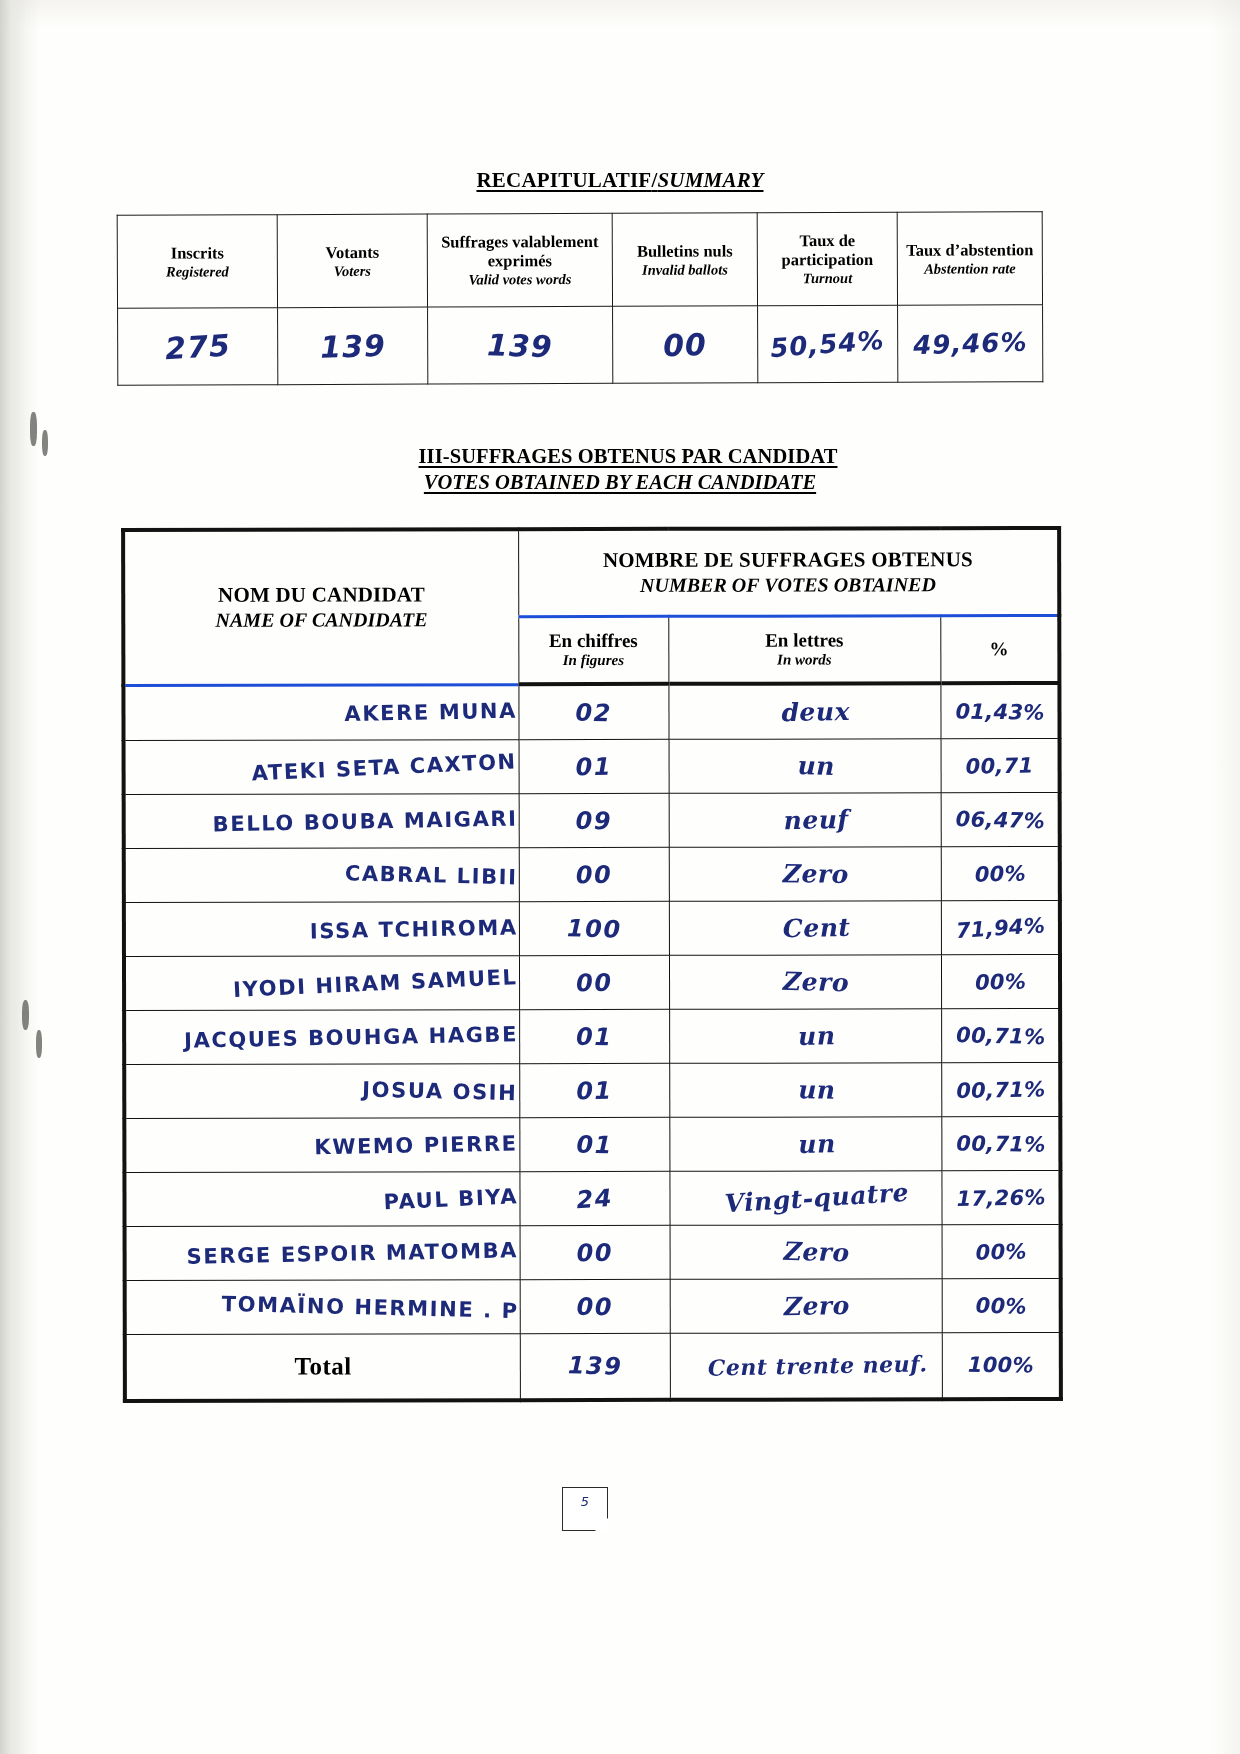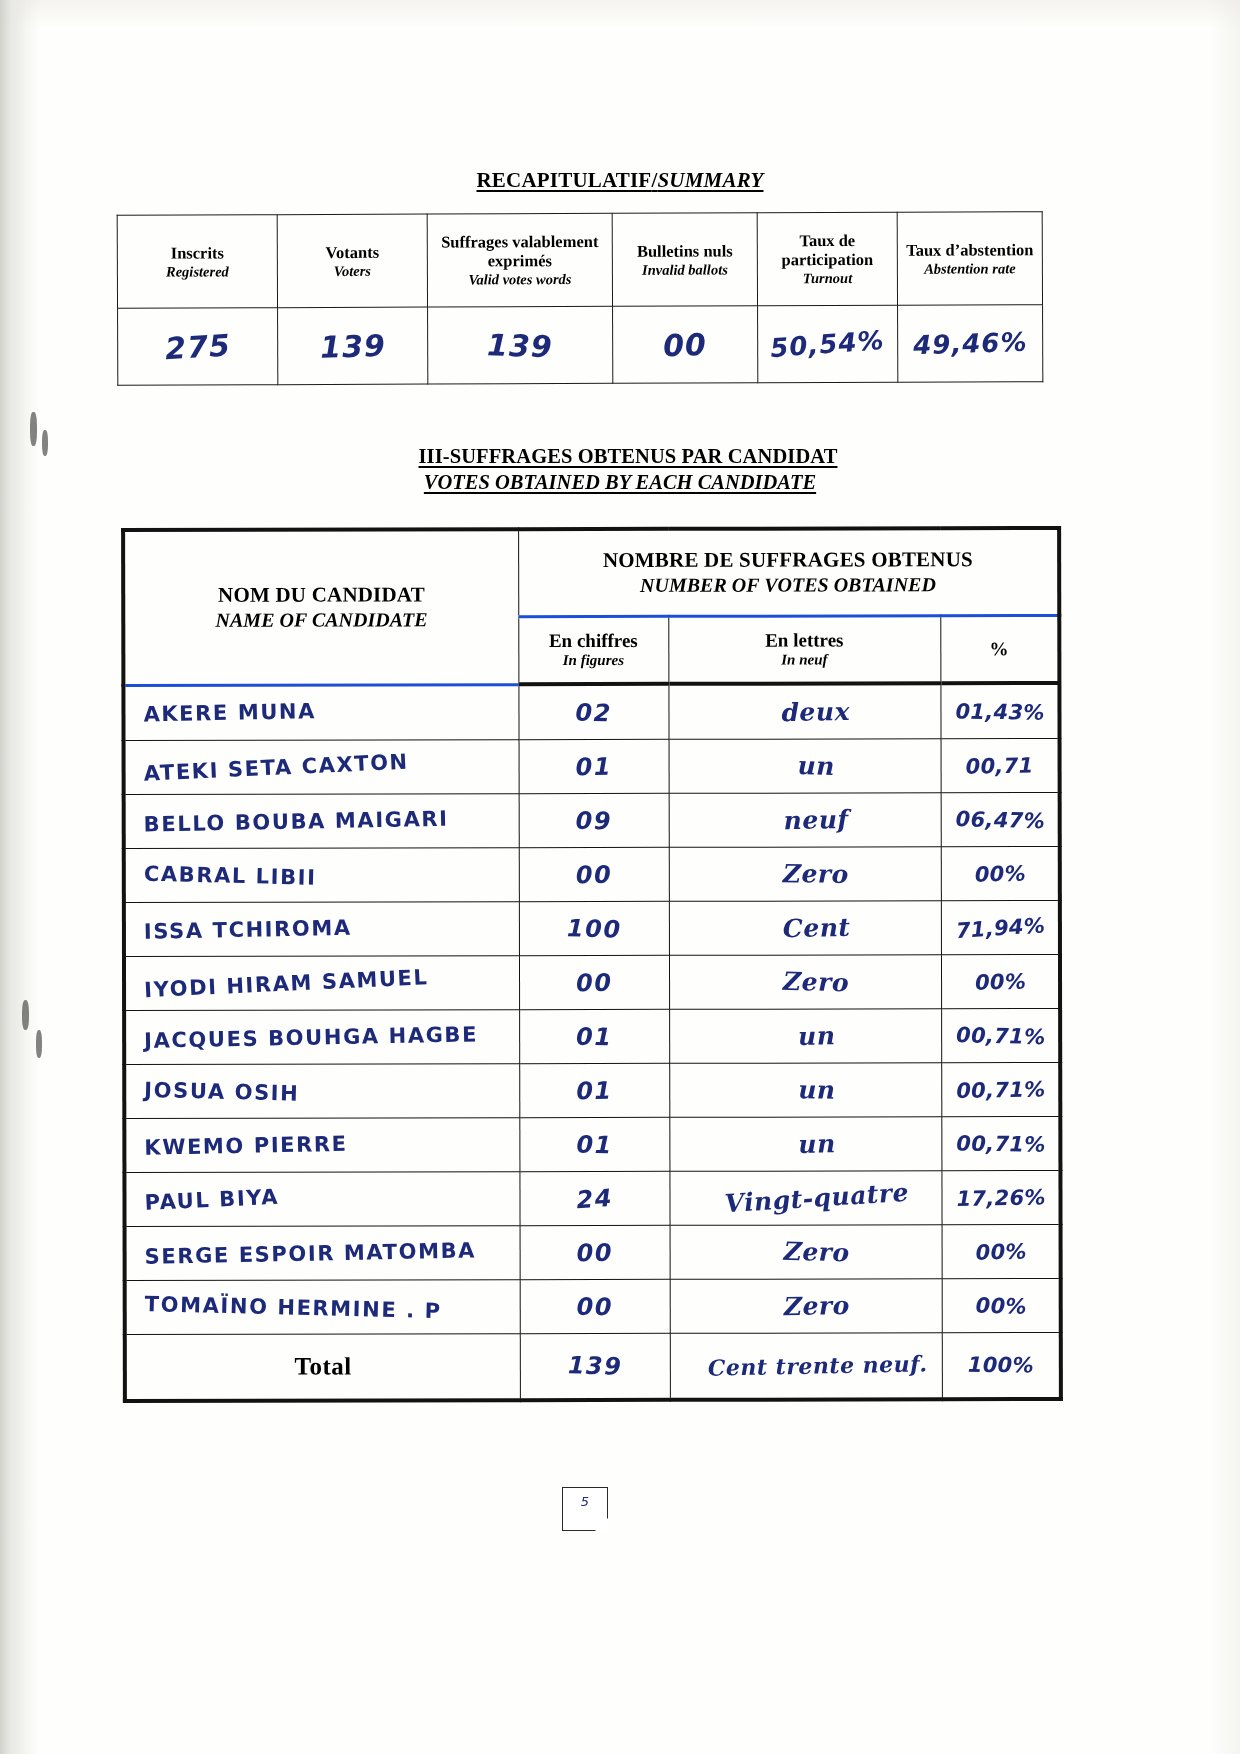--- a/index.html
+++ b/index.html
@@ -132,21 +132,21 @@
   }
   .ttl-fr { font-weight: bold; font-size: 21px; line-height: 25px; display:block; letter-spacing:.2px;}
   .ttl-en { font-weight: bold; font-style: italic; font-size: 20px; line-height: 25px; display:block; }
   .sub-fr { font-weight: bold; font-size: 19px; line-height: 20px; display:block; }
   .sub-en { font-weight: bold; font-style: italic; font-size: 15px; line-height: 19px; display:block; }
   .sub-pct { font-weight: bold; font-size: 19px; display:block; }
 
   .row-cand td { height: 51px; }
   .cell-name {
     padding-left: 18px;
-    text-align: left;
+    text-align: right;
   }
   .cell-fig, .cell-words, .cell-pct {
     text-align: center;
   }
   .cell-words { padding-left: 24px; margin-top: 32px; }
   .cell-pct { padding-left: 2px; }
 
   .hw-name {
     font-family: "DejaVu Sans", sans-serif;
     color: #1d2a7a;
@@ -310,21 +310,21 @@
       </td>
     </tr>
 
     <tr class="hdr-sub">
       <td>
         <span class="sub-fr">En chiffres</span>
         <span class="sub-en">In figures</span>
       </td>
       <td>
         <span class="sub-fr">En lettres</span>
-        <span class="sub-en">In neuf</span>
+        <span class="sub-en">In words</span>
       </td>
       <td>
         <span class="sub-pct">%</span>
       </td>
     </tr>
 
     <tr class="row-cand">
       <td class="cell-name"><span class="hw-name tilt-b">AKERE  MUNA</span></td>
       <td class="cell-fig"><span class="hw-fig tilt-c">02</span></td>
       <td class="cell-words"><span class="hw-word tilt-b">deux</span></td>

